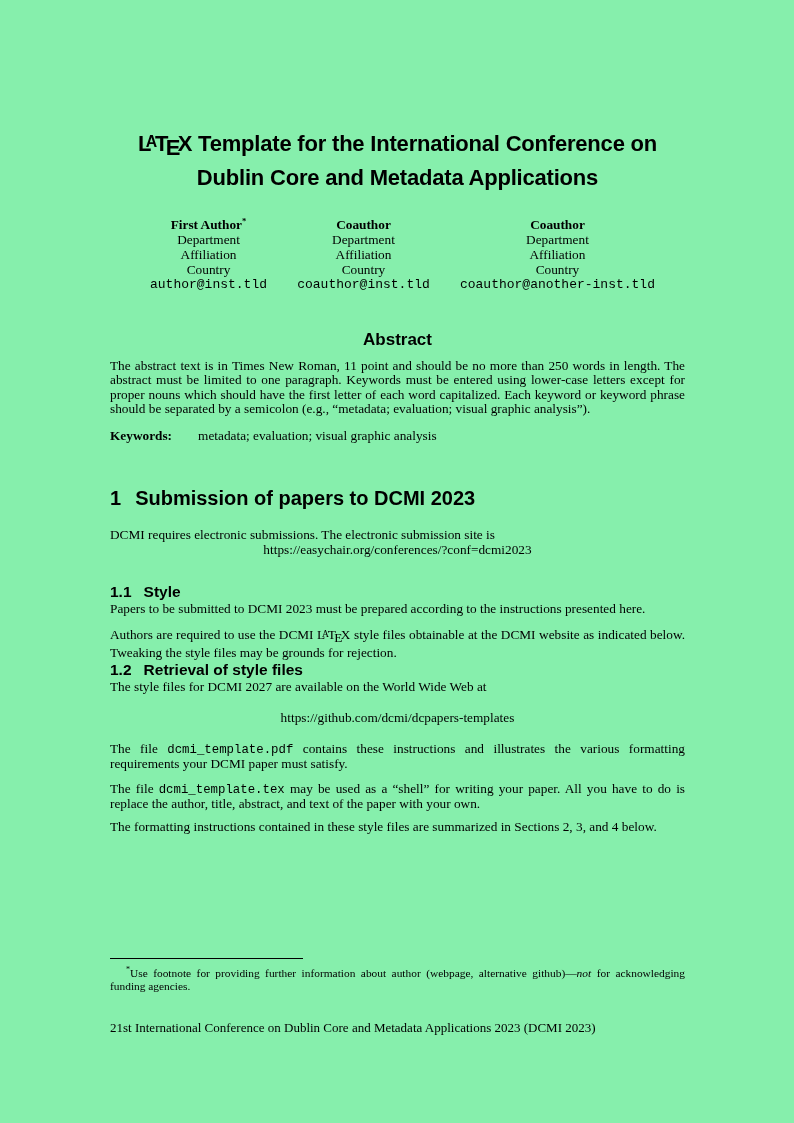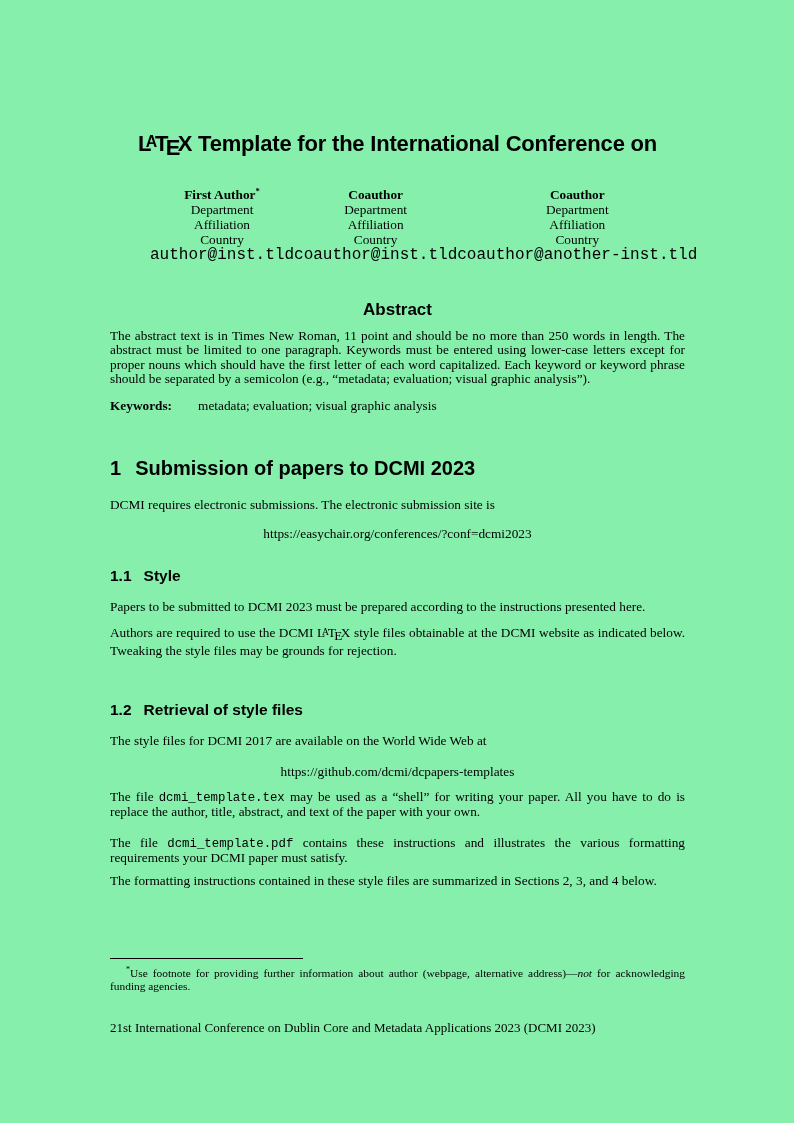--- a/index.html
+++ b/index.html
@@ -53,21 +53,21 @@
     justify-content: space-between;
     padding: 0 30px 0 40px;
     font-size: 13.3px;
     line-height: 14.6px;
   }
   .author { text-align: center; }
   .a-name { font-weight: bold; font-family: Liberation Serif, serif; }
   .a-name sup { font-size: 0.65em; }
   .a-email {
     font-family: "Liberation Mono", monospace;
-    font-size: 16px;
+    font-size: 13px;
     margin-top: 1px;
     white-space: nowrap;
   }
 
   
   .abs-head {
     margin-top: 37px;
     text-align: center;
     font-family: "Liberation Sans", sans-serif;
     font-weight: bold;
@@ -79,41 +79,41 @@
   p {
     margin: 11px 0 0 0;
     font-size: 13.3px;
     line-height: 14.4px;
   }
   .just { text-align: justify; }
   .center { text-align: center; }
   .mt9  { margin-top: 9px; }
   .mt10 { margin-top: 10px; }
   .mt13 { margin-top: 13px; }
-  .mt15 { margin-top: 15px; }
+  .mt15 { margin-top: 1px; }
   .mt16 { margin-top: 16px; }
   .mt17 { margin-top: 17px; }
   .mt19 { margin-top: 19px; }
   .keywords .kw-label { font-weight: bold; margin-right: 26px; }
 
   .mono {
     font-family: "Liberation Mono", monospace;
     font-size: 0.93em;
   }
 
   
   .sec, .subsec {
     font-family: "Liberation Sans", sans-serif;
     font-weight: bold;
     margin: 0;
   }
   .sec   { font-size: 20px;   line-height: 21px; margin-top: 44px; }
   .subsec{ font-size: 15.5px; line-height: 19px; }
   .subsec.s11 { margin-top: 24px; }
-  .subsec.s12 { margin-top: 42px; }
+  .subsec.s12 { }
   .sec .num    { margin-right: 14px; }
   .subsec .num { margin-right: 12px; }
 
   
   .footnote {
     position: absolute;
     left: 110px;
     right: 109px;
     top: 958px;
   }
@@ -140,20 +140,21 @@
     line-height: 15px;
   }
 </style>
 </head>
 <body>
 
 <div class="page">
 
   <h1 class="title">
     <span class="tline"><span class="latex"><span>L</span><span class="lA">A</span><span>T</span><span class="lE">E</span><span>X</span></span><span> Template for the International Conference on</span></span>
+    <span class="tline">Dublin Core and Metadata Applications</span>
   </h1>
 
   <div class="authors">
     <div class="author">
       <div class="a-name"><span>First Author</span><sup>*</sup></div>
       <div>Department</div>
       <div>Affiliation</div>
       <div>Country</div>
       <div class="a-email">author@inst.tld</div>
     </div>
@@ -179,26 +180,26 @@
 
   <h2 class="sec"><span class="num">1</span><span>Submission of papers to DCMI 2023</span></h2>
   <p class="just mt19">DCMI requires electronic submissions. The electronic submission site is</p>
   <p class="center mt15">https://easychair.org/conferences/?conf=dcmi2023</p>
 
   <h2 class="subsec s11"><span class="num">1.1</span><span>Style</span></h2>
   <p class="just mt15">Papers to be submitted to DCMI 2023 must be prepared according to the instructions presented here.</p>
   <p class="just"><span>Authors are required to use the DCMI </span><span class="latex"><span>L</span><span class="lA">A</span><span>T</span><span class="lE">E</span><span>X</span></span><span> style files obtainable at the DCMI website as indicated below. Tweaking the style files may be grounds for rejection.</span></p>
 
   <h2 class="subsec s12"><span class="num">1.2</span><span>Retrieval of style files</span></h2>
-  <p class="just mt15">The style files for DCMI 2017 are available on the World Wide Web at</p>
+  <p class="just mt15">The style files for DCMI 2027 are available on the World Wide Web at</p>
   <p class="center mt17">https://github.com/dcmi/dcpapers-templates</p>
+  <p class="just mt16"><span>The file </span><span class="mono">dcmi_template.pdf</span><span> contains these instructions and illustrates the various formatting requirements your DCMI paper must satisfy.</span></p>
   <p class="just mt10"><span>The file </span><span class="mono">dcmi_template.tex</span><span> may be used as a “shell” for writing your paper. All you have to do is replace the author, title, abstract, and text of the paper with your own.</span></p>
-  <p class="just mt16"><span>The file </span><span class="mono">dcmi_template.pdf</span><span> contains these instructions and illustrates the various formatting requirements your DCMI paper must satisfy.</span></p>
   <p class="just mt9">The formatting instructions contained in these style files are summarized in Sections 2, 3, and 4 below.</p>
 
   <div class="footnote">
     <div class="fn-rule"></div>
-    <p class="fn-text"><sup>*</sup><span>Use footnote for providing further information about author (webpage, alternative address)—</span><i>not</i><span> for acknowledging funding agencies.</span></p>
+    <p class="fn-text"><sup>*</sup><span>Use footnote for providing further information about author (webpage, alternative github)—</span><i>not</i><span> for acknowledging funding agencies.</span></p>
   </div>
 
   <div class="footer">21st International Conference on Dublin Core and Metadata Applications 2023 (DCMI 2023)</div>
 
 </div>
 
 </body></html>

